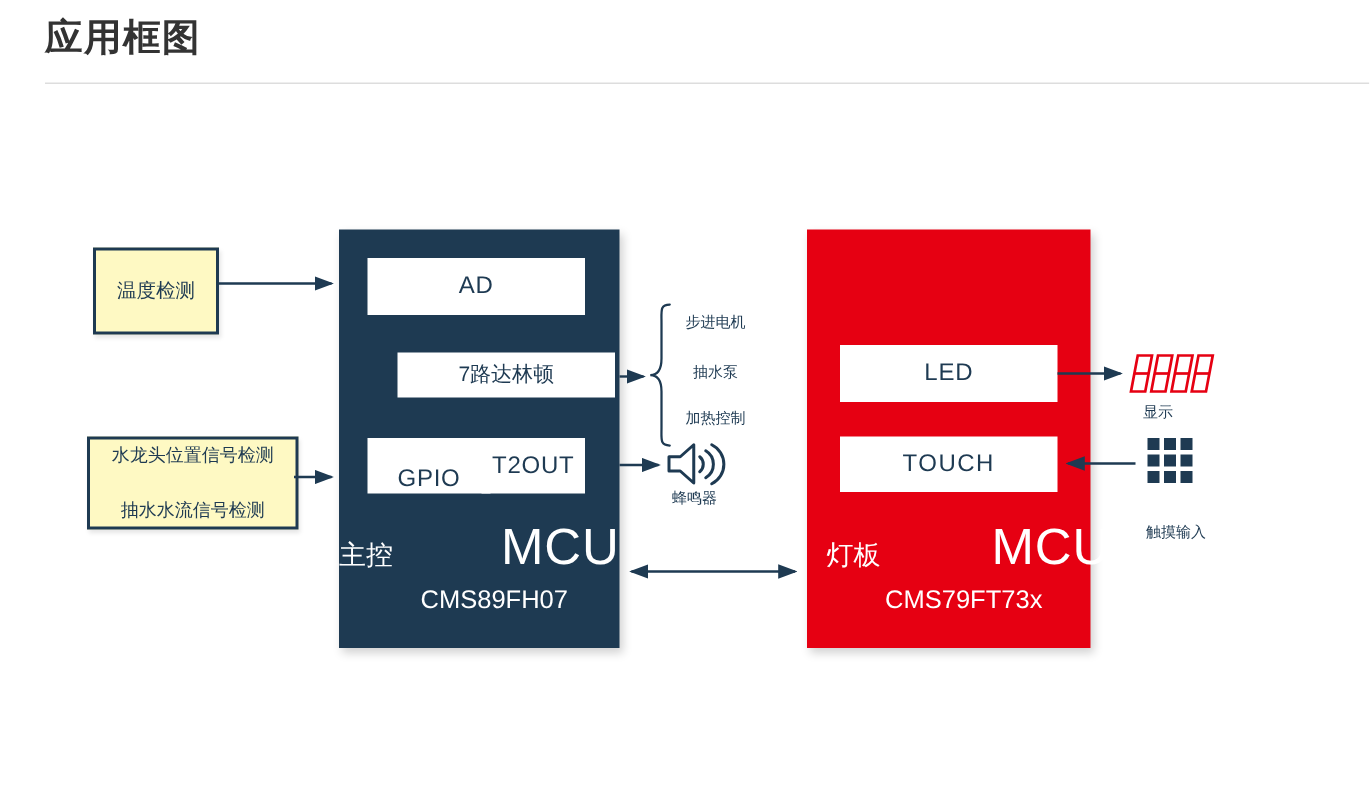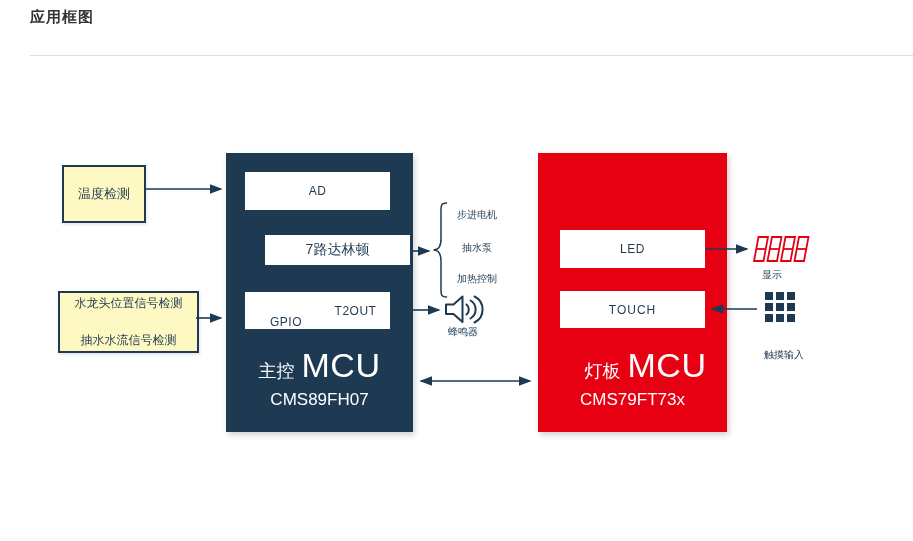--- a/index.html
+++ b/index.html
@@ -1,21 +1,21 @@
 <!DOCTYPE html>
 <html><head>
 <meta charset="utf-8">
 <style>
   html,body{margin:0;padding:0;background:#fff;}
   .stage{
     position:relative;width:913px;height:541px;background:#ffffff;overflow:hidden;
     font-family:"Liberation Sans","DejaVu Sans",sans-serif;
   }
   .page-title{
-    position:absolute;left:30px;top:8px;font-size:15px;font-weight:bold;color:#333333;
+    position:absolute;left:30px;top:8px;font-size:25px;font-weight:bold;color:#333333;
     letter-spacing:1px;
   }
   .title-divider{
     position:absolute;left:30px;top:55px;width:883px;height:1px;background:#dddddd;
   }
   .io-box{
     position:absolute;border:2px solid #1E3A52;background:#fef9c3;color:#1E3A52;
     display:flex;flex-direction:column;align-items:center;justify-content:center;
     font-size:13px;box-shadow:1px 2px 3px rgba(0,0,0,0.10);
   }
@@ -23,39 +23,39 @@
   .io-box.water{left:58px;top:291px;width:137px;height:58px;line-height:1.75;font-size:12px;justify-content:space-between;}
   .mcu-block{
     position:absolute;top:153px;width:187px;height:279px;
     box-shadow:2px 3px 6px rgba(0,0,0,0.18);
   }
   .mcu-block.main{left:226px;background:#1E3A52;}
   .mcu-block.panel{left:538px;width:189px;background:#E60012;}
   .module{
     position:absolute;background:#ffffff;color:#1E3A52;
     display:flex;align-items:center;justify-content:center;
-    font-size:12px;letter-spacing:0.5px;
+    font-size:16px;letter-spacing:0.5px;
   }
   .module.cjk{font-size:14px;letter-spacing:0;margin-left:20px;}
   .mod-ad{left:245px;top:172px;width:145px;height:38px;}
   .mod-darl{left:245px;top:235px;width:145px;height:30px;}
   .mod-gpio{left:245px;top:292px;width:82px;height:37px;align-items:flex-end;}
   .mod-t2out{left:321px;top:292px;width:69px;height:37px;}
   .mod-led{left:560px;top:230px;width:145px;height:38px;}
   .mod-touch{left:560px;top:291px;width:145px;height:37px;letter-spacing:1px;}
   .mcu-name{
     position:absolute;top:346px;width:187px;height:40px;color:#ffffff;
-    display:flex;align-items:baseline;justify-content:center;gap:7px;
+    display:flex;align-items:baseline;justify-content:space-between;gap:7px;
   }
   .mcu-name.main{left:226px;}
   .mcu-name.panel{left:538px;width:189px;padding-left:13px;}
   .mcu-role{font-size:18px;}
   .mcu-type{font-size:34px;letter-spacing:0.5px;}
   .mcu-part{
-    position:absolute;top:390px;width:187px;text-align:center;color:#ffffff;font-size:17px;
+    position:absolute;top:390px;width:187px;text-align:center;color:#ffffff;font-size:17px;padding-left:10px;
   }
   .mcu-part.main{left:226px;}
   .mcu-part.panel{left:538px;width:189px;}
   .side-label{
     position:absolute;color:#1E3A52;font-size:10px;text-align:center;white-space:nowrap;
   }
   .load-0{left:437px;top:208px;width:80px;}
   .load-1{left:437px;top:241px;width:80px;}
   .load-2{left:437px;top:272px;width:80px;}
   .buzzer-label{left:433px;top:325px;width:60px;}

